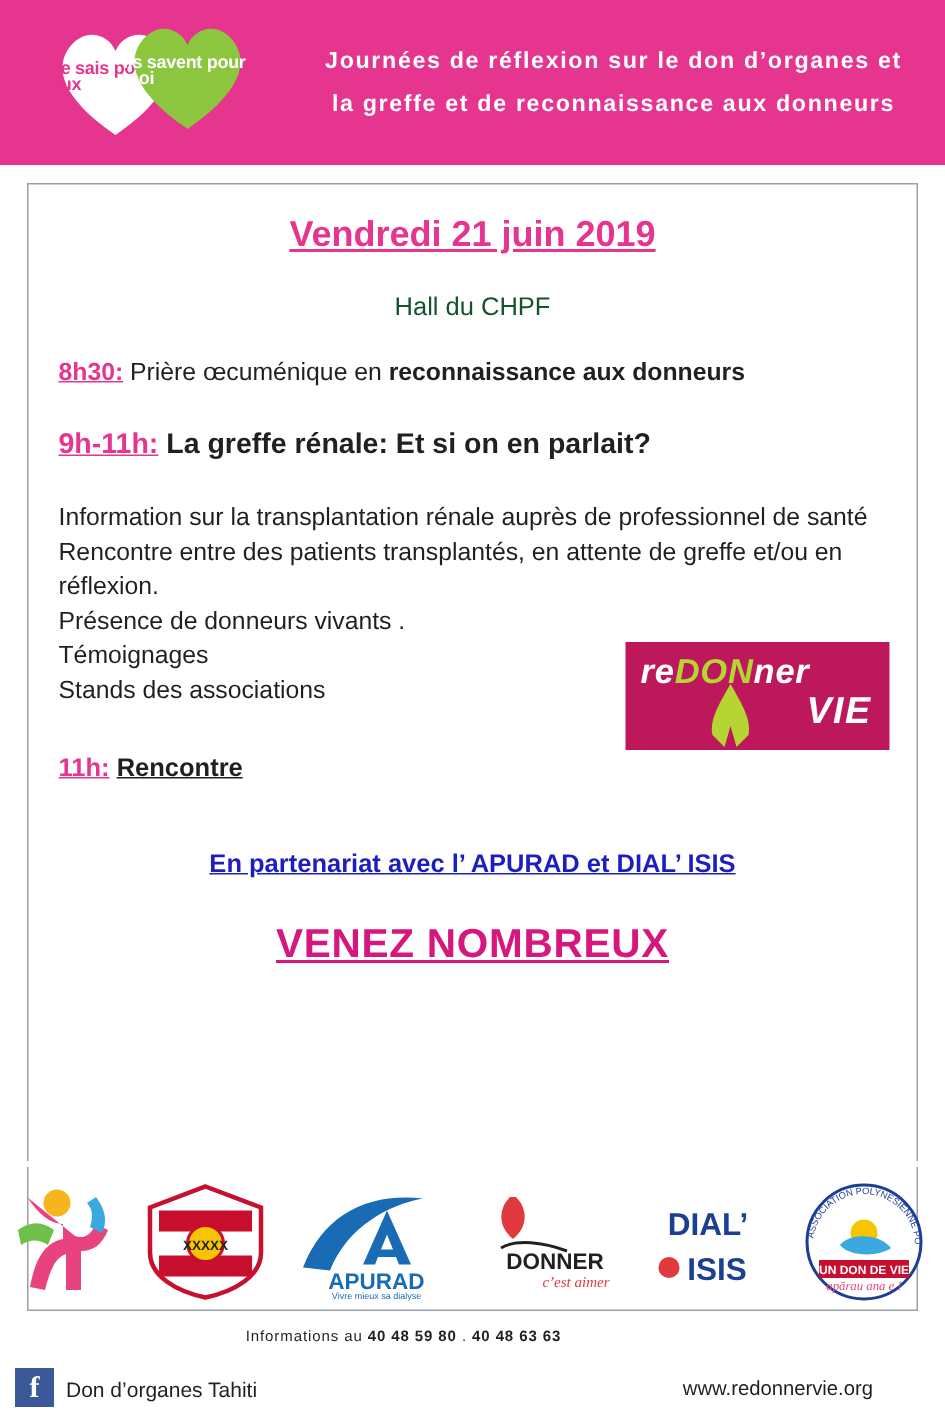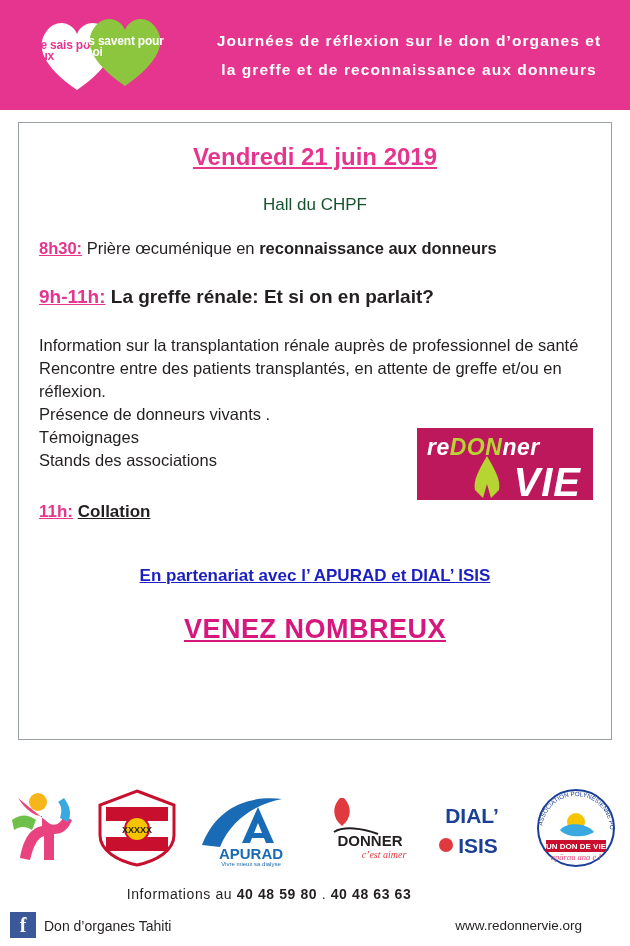--- a/index.html
+++ b/index.html
@@ -64,21 +64,21 @@
     font-size: 15.5px;
     line-height: 29px;
     letter-spacing: 1.1px;
     text-align: center;
   }
 
   
   .panel {
     position: absolute;
     left: 18px; top: 122px;
-    width: 594px; height: 618px;
+    width: 594px; height: 752px;
     border: 1px solid #9aa0a6;
     background: #ffffff;
   }
   .content {
     position: relative;
     width: 100%; height: 100%;
     padding: 14px 20px 0 20px;
   }
 
   .date-line {
@@ -140,21 +140,21 @@
     font-size: 23px;
     letter-spacing: 0.5px;
   }
   .redonner-logo .rl-text .lime { color: #b6d432; }
   .redonner-logo .rl-vie {
     position: absolute;
     right: 12px; top: 32px;
     color: #ffffff;
     font-weight: bold;
     font-style: italic;
-    font-size: 40px;
+    font-size: 25px;
     letter-spacing: 1px;
   }
   .redonner-logo .ribbon {
     position: absolute;
     left: 48px; top: 26px;
     width: 44px; height: 46px;
   }
 
   .row-3 { margin-top: 30px; font-size: 17px; }
   .row-3 .strong { font-weight: bold; text-decoration: underline; color: #231f20; }
@@ -195,21 +195,21 @@
     position: absolute;
     left: 0; top: 880px;
     width: 630px; height: 66px;
   }
   .footer-info {
     position: absolute;
     left: 0; top: 6px;
     width: 538px;
     text-align: center;
     color: #231f20;
-    font-size: 14px;
+    font-size: 10px;
     letter-spacing: 0.6px;
   }
   .footer-info .phone { font-weight: bold; }
   .fb-icon {
     position: absolute;
     left: 10px; top: 32px;
     width: 26px; height: 26px;
     background: #3b5998;
     color: #ffffff;
     font-weight: bold;
@@ -288,21 +288,21 @@
       <div class="redonner-logo">
         <div class="rl-text"><span>re</span><span class="lime">DON</span><span>ner</span></div>
         <svg class="ribbon" viewBox="0 0 44 46" aria-hidden="true">
           <path d="M22 2 C 14 16, 8 26, 10 36 L 18 44 L 22 30 L 26 44 L 34 36 C 36 26, 30 16, 22 2 Z" fill="#b6d432"></path>
         </svg>
         <div class="rl-vie">VIE</div>
       </div>
 
       <div class="row row-3">
         <span class="time">11h:</span>
-        <span class="strong">Collation</span>
+        <span class="strong">Rencontre</span>
       </div>
 
 
       <div class="partner">En partenariat avec l’ APURAD et DIAL’ ISIS</div>
       <div class="venez">VENEZ NOMBREUX</div>
 
     </div>
   </div>
 
   <div class="band-bottom"></div>

